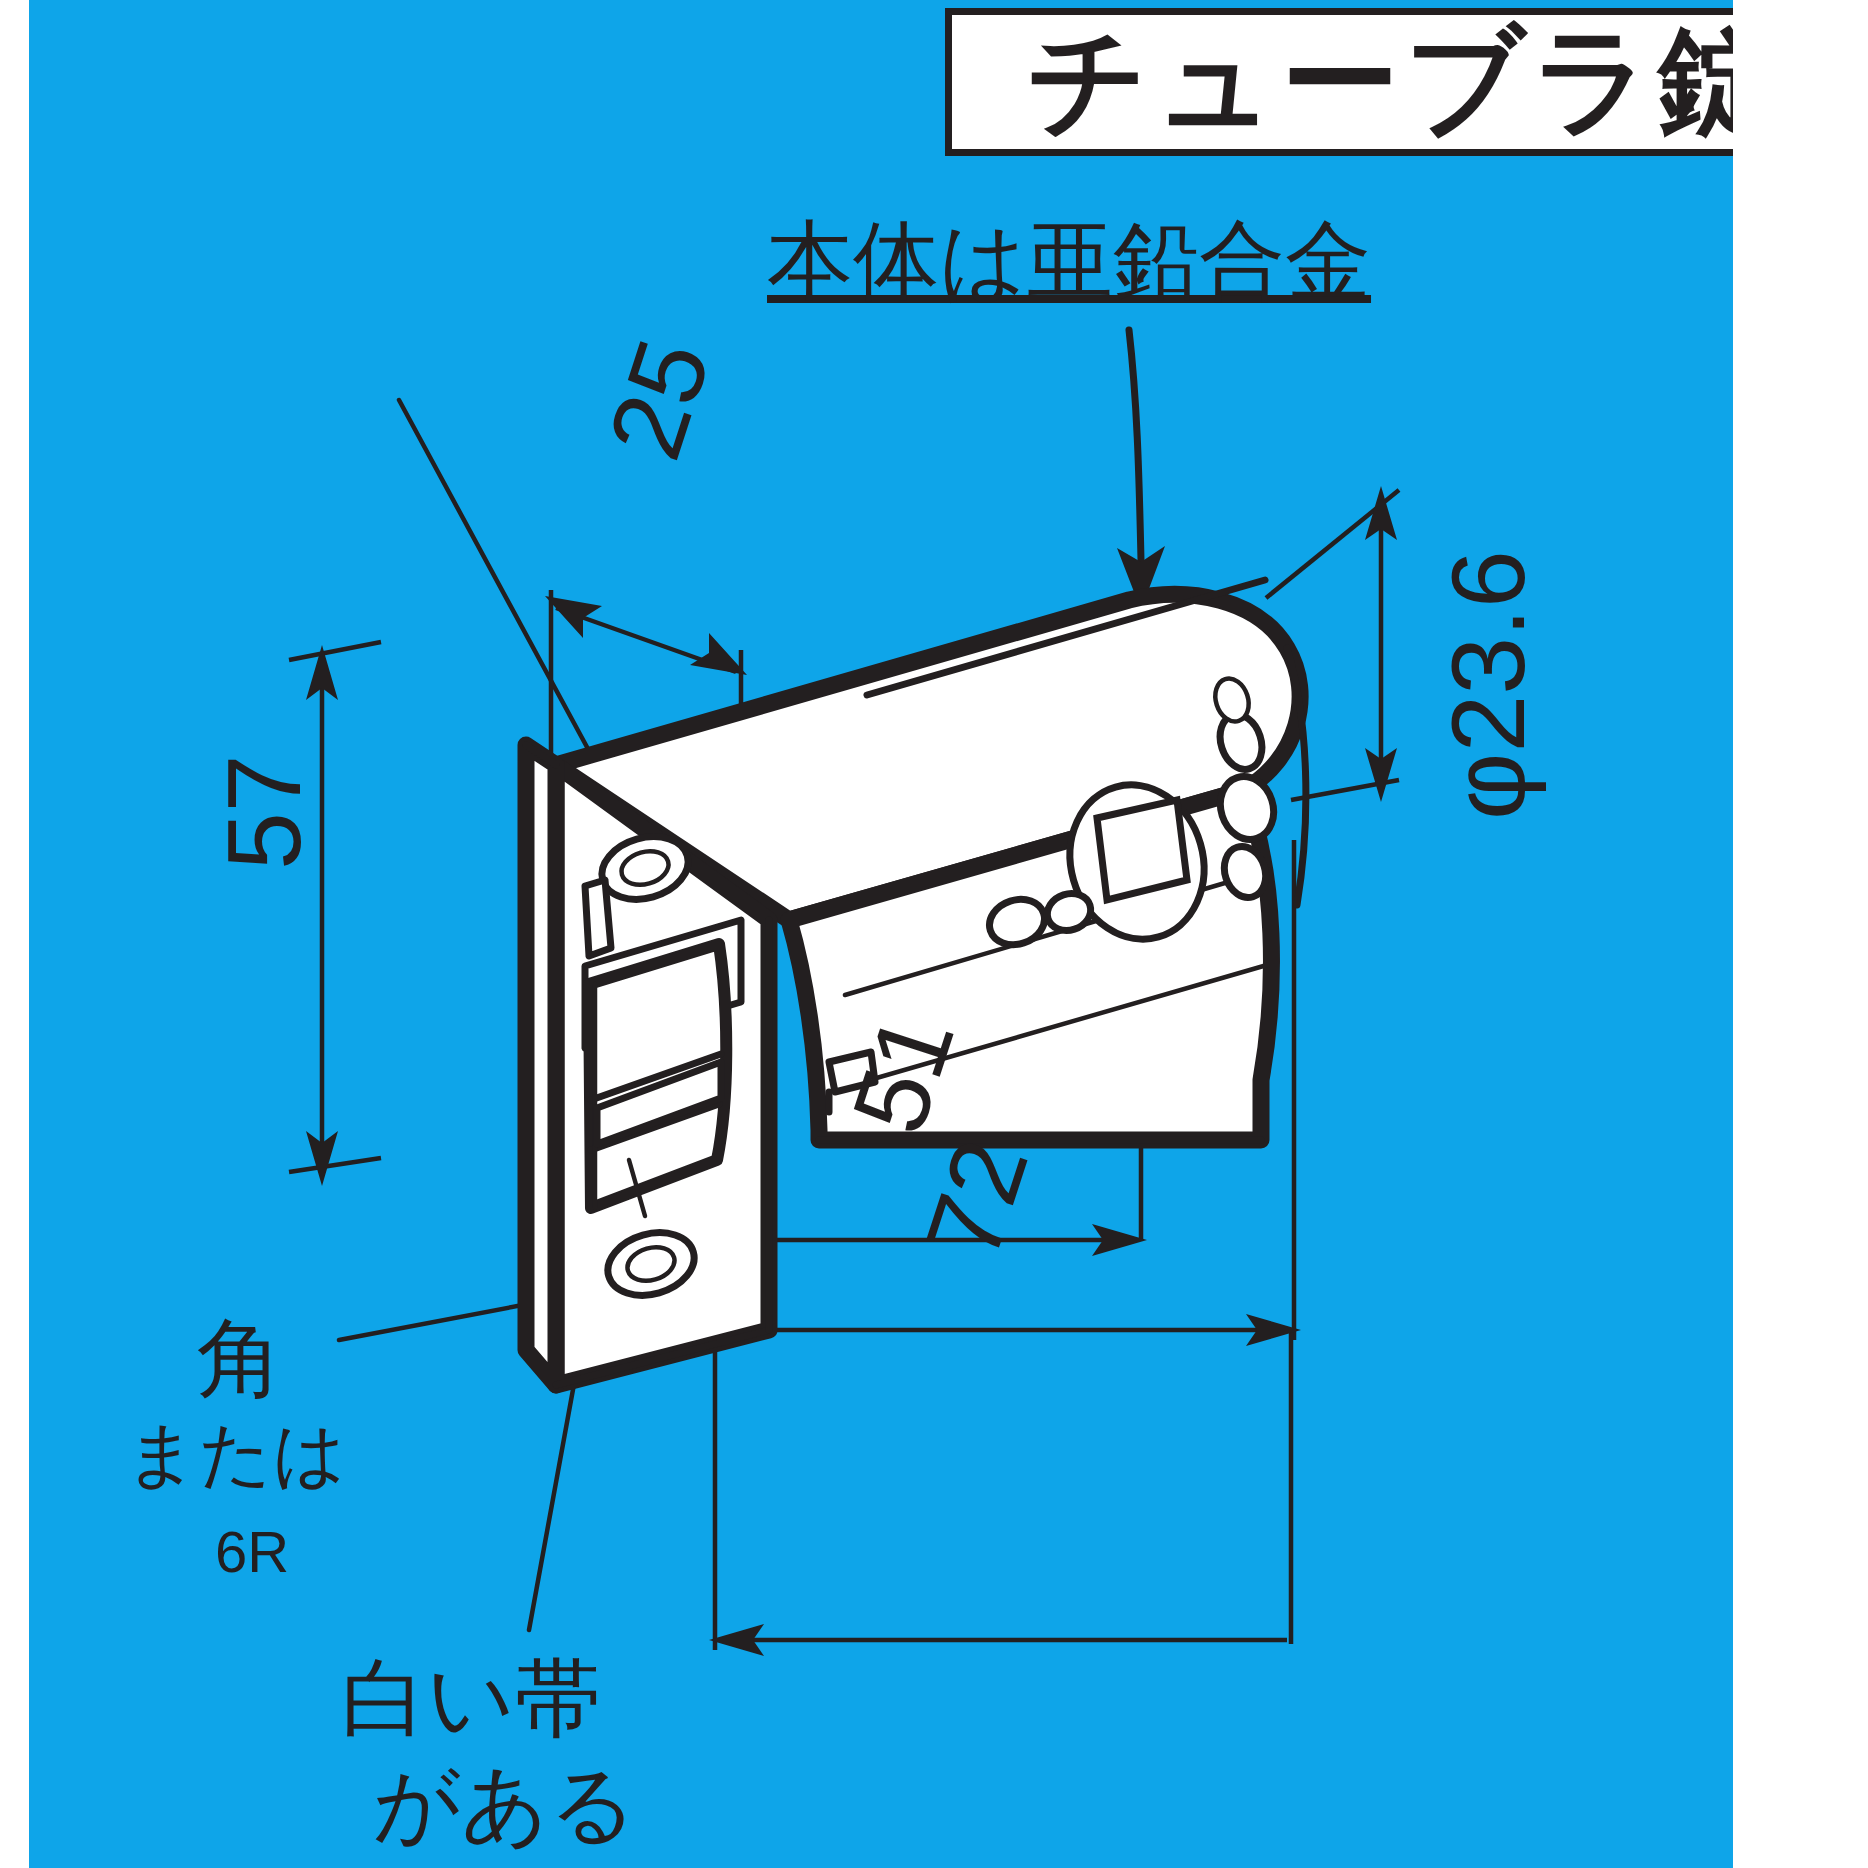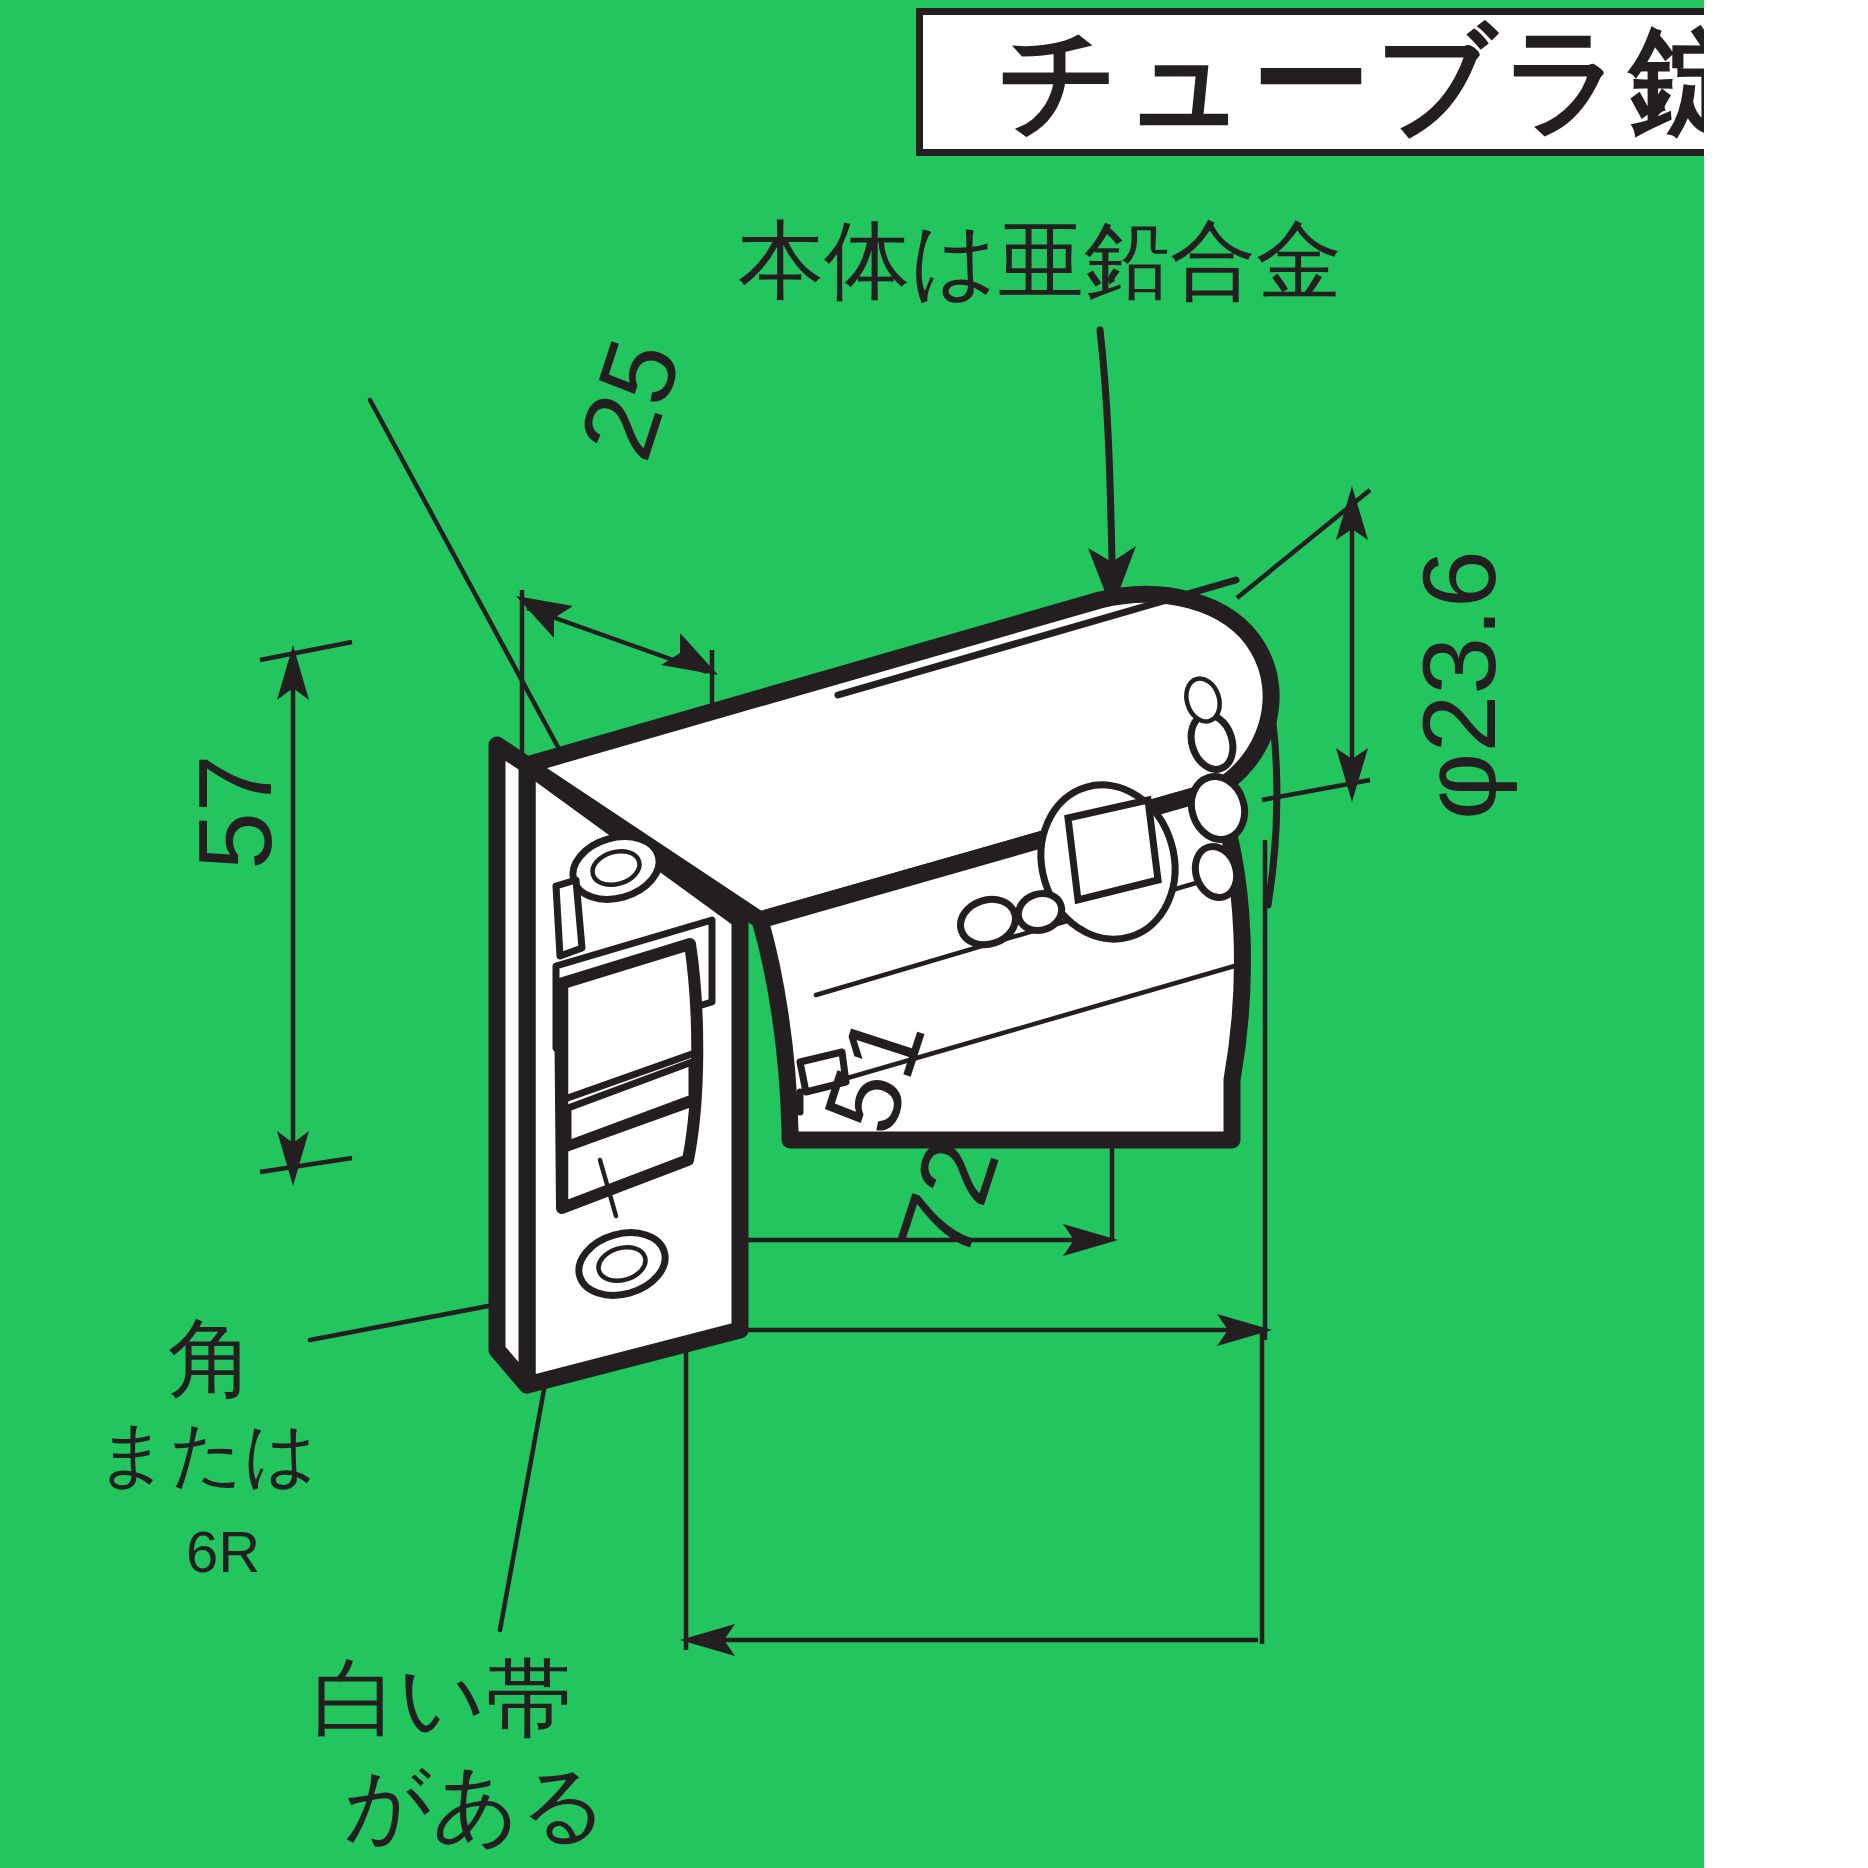--- a/index.html
+++ b/index.html
@@ -7,22 +7,23 @@
     padding: 0;
     background: #ffffff;
   }
   body {
     font-family: "Liberation Sans", "DejaVu Sans", sans-serif;
   }
   #page {
     position: relative;
     width: 1704px;
     height: 1868px;
-    background: #22c55e;
+    background: #0ea5e9;
     overflow: hidden;
+    margin-left: 29px;
   }
   #svg-root {
     position: absolute;
     left: 0;
     top: 0;
     width: 1868px;
     height: 1868px;
   }
   .ink   { fill: none; stroke: #231f20; }
   .thin  { stroke-width: 4.5; }
@@ -57,21 +58,21 @@
     width: 100%; height: 100%;
     display: flex;
     align-items: center;
     justify-content: center;
     font-size: 118px;
     font-weight: 700;
     letter-spacing: 6px;
     color: #231f20;
   }
   .lbl-8st   { left: 52px;  top: 280px;  font-size: 86px; }
-  .lbl-body  { left: 738px; top: 212px;  font-size: 86px; }
+  .lbl-body  { left: 738px; top: 212px;  font-size: 86px; text-decoration: underline; }
   .lbl-kado  { left: 168px; top: 1310px; font-size: 86px; }
   .lbl-matawa{ left: 96px;  top: 1414px; font-size: 72px; }
   .lbl-6r    { left: 186px; top: 1520px; font-size: 58px; }
   .lbl-white { left: 312px; top: 1650px; font-size: 86px; text-align: center;}
   .lbl-white2{ left: 344px; top: 1756px; font-size: 86px; }
 
   .dim {
     position: absolute;
     font-size: 104px;
     color: #231f20;

